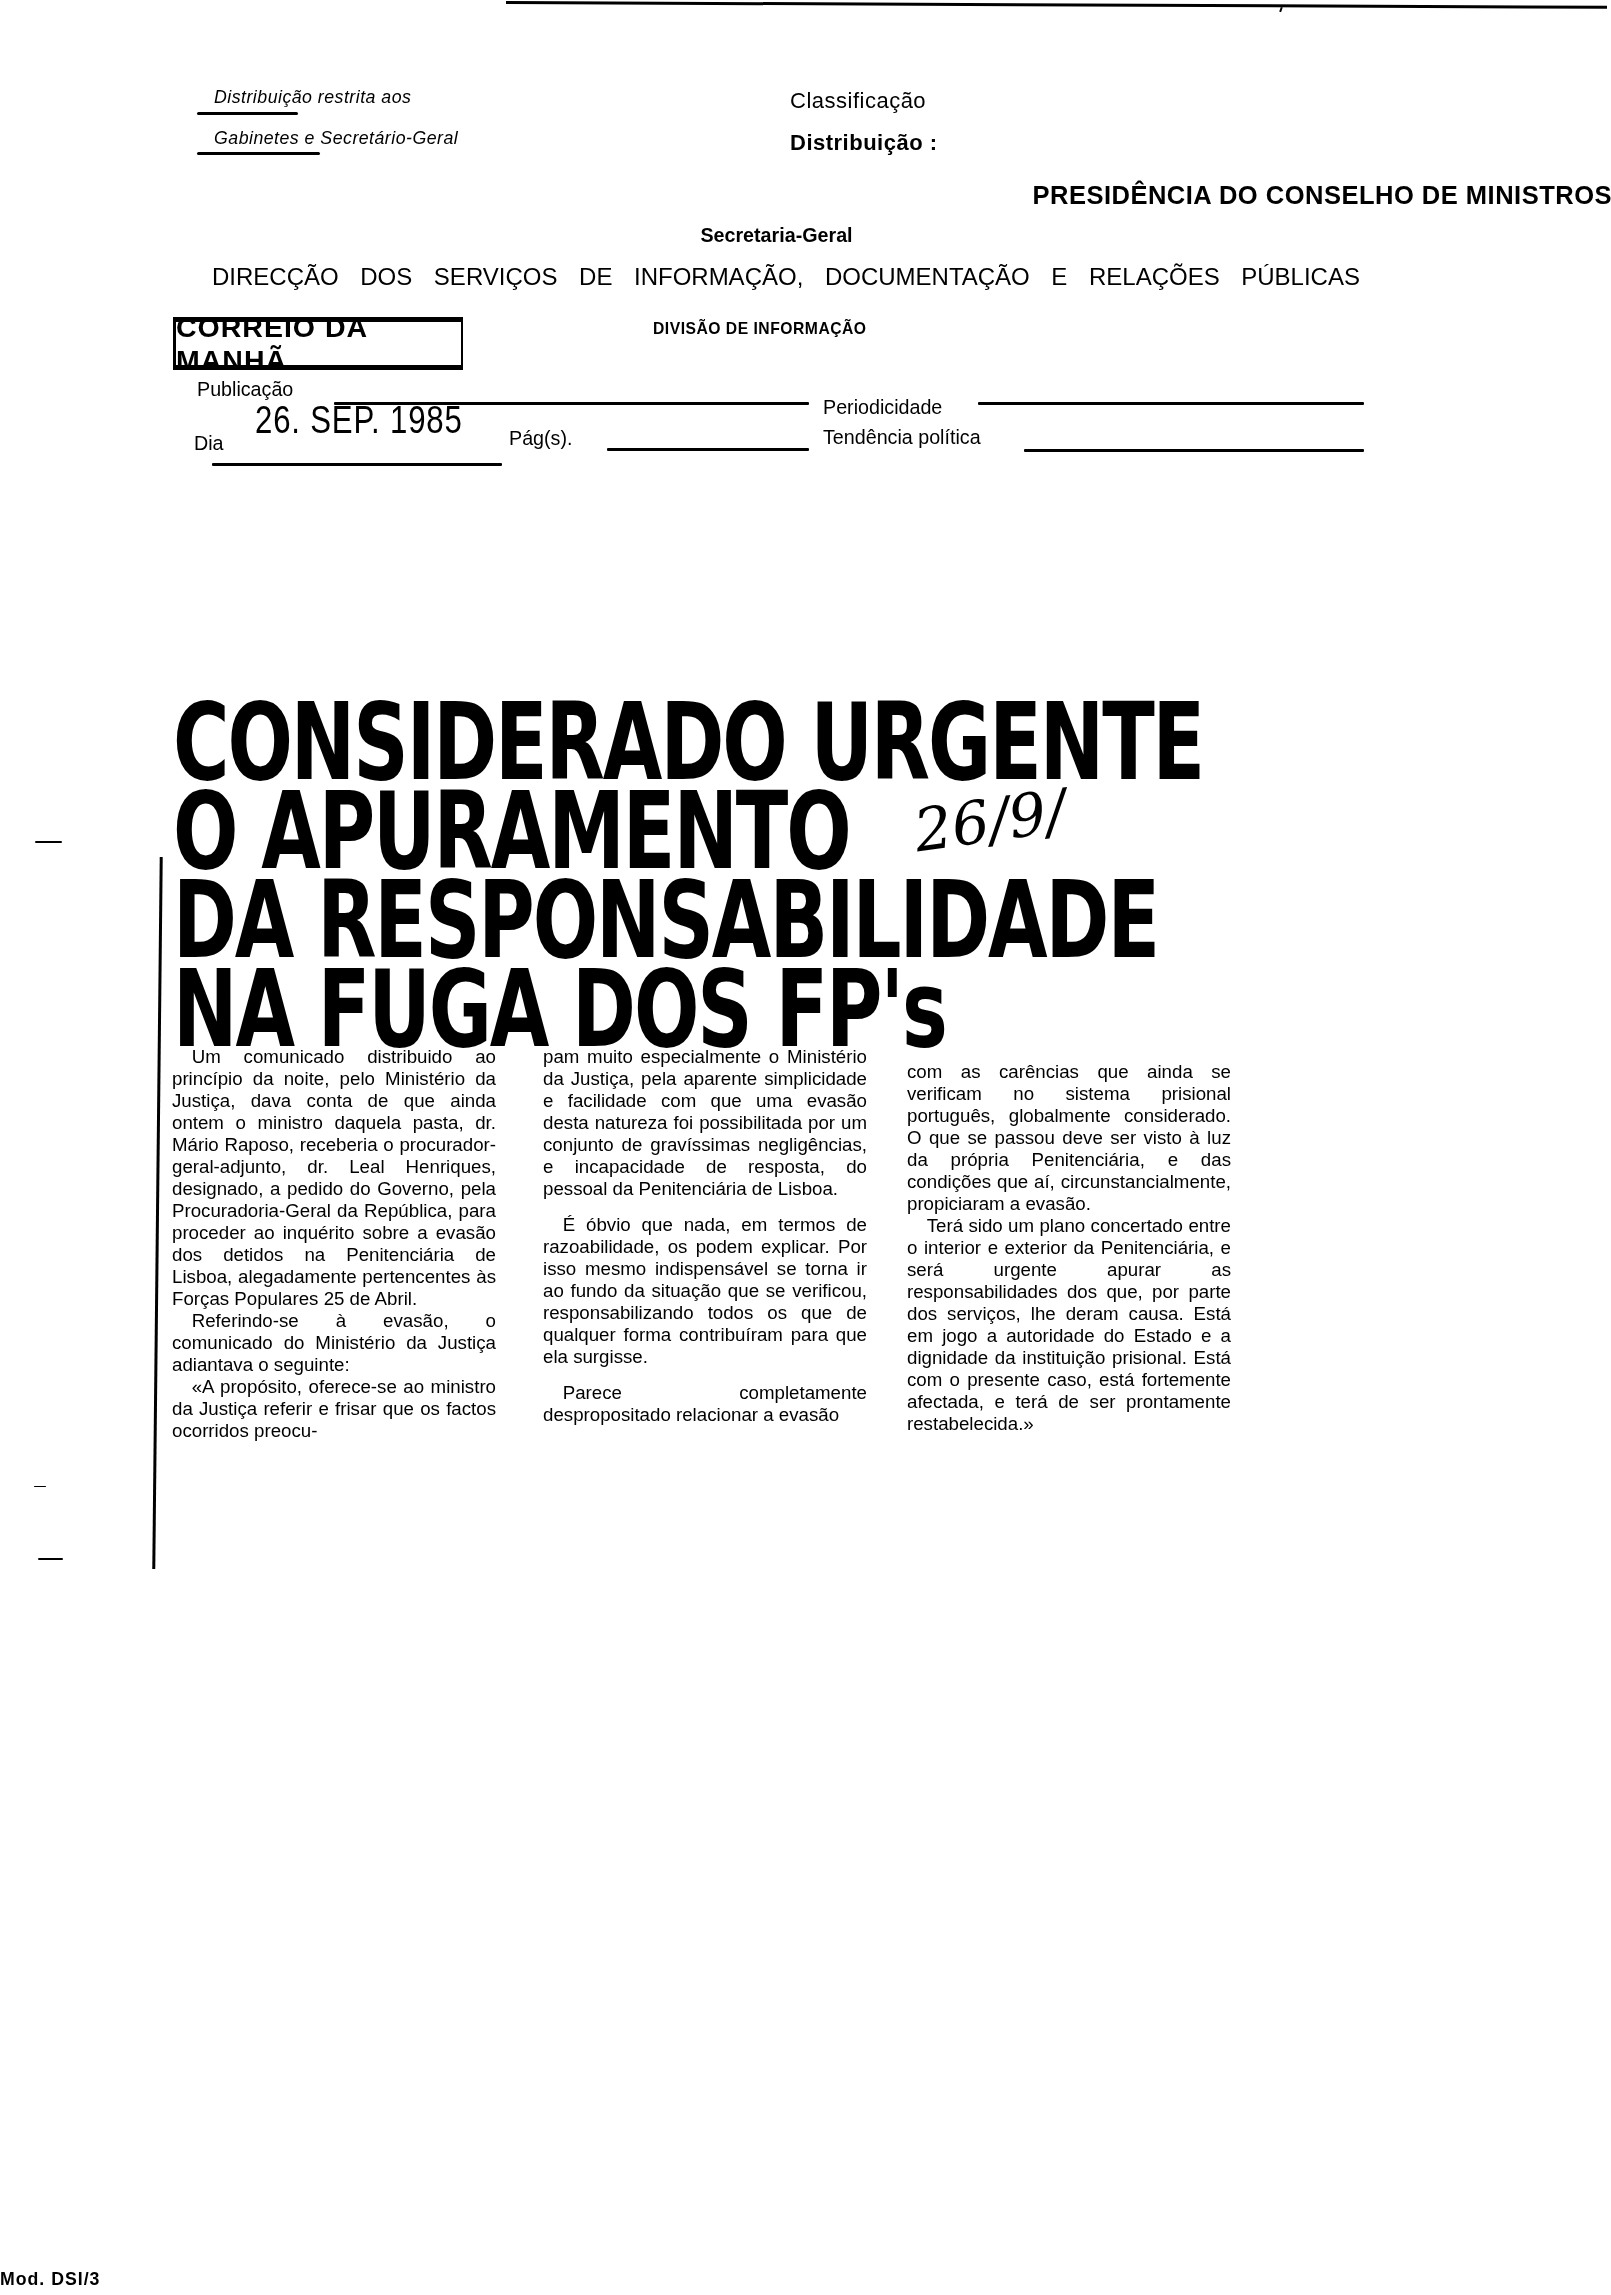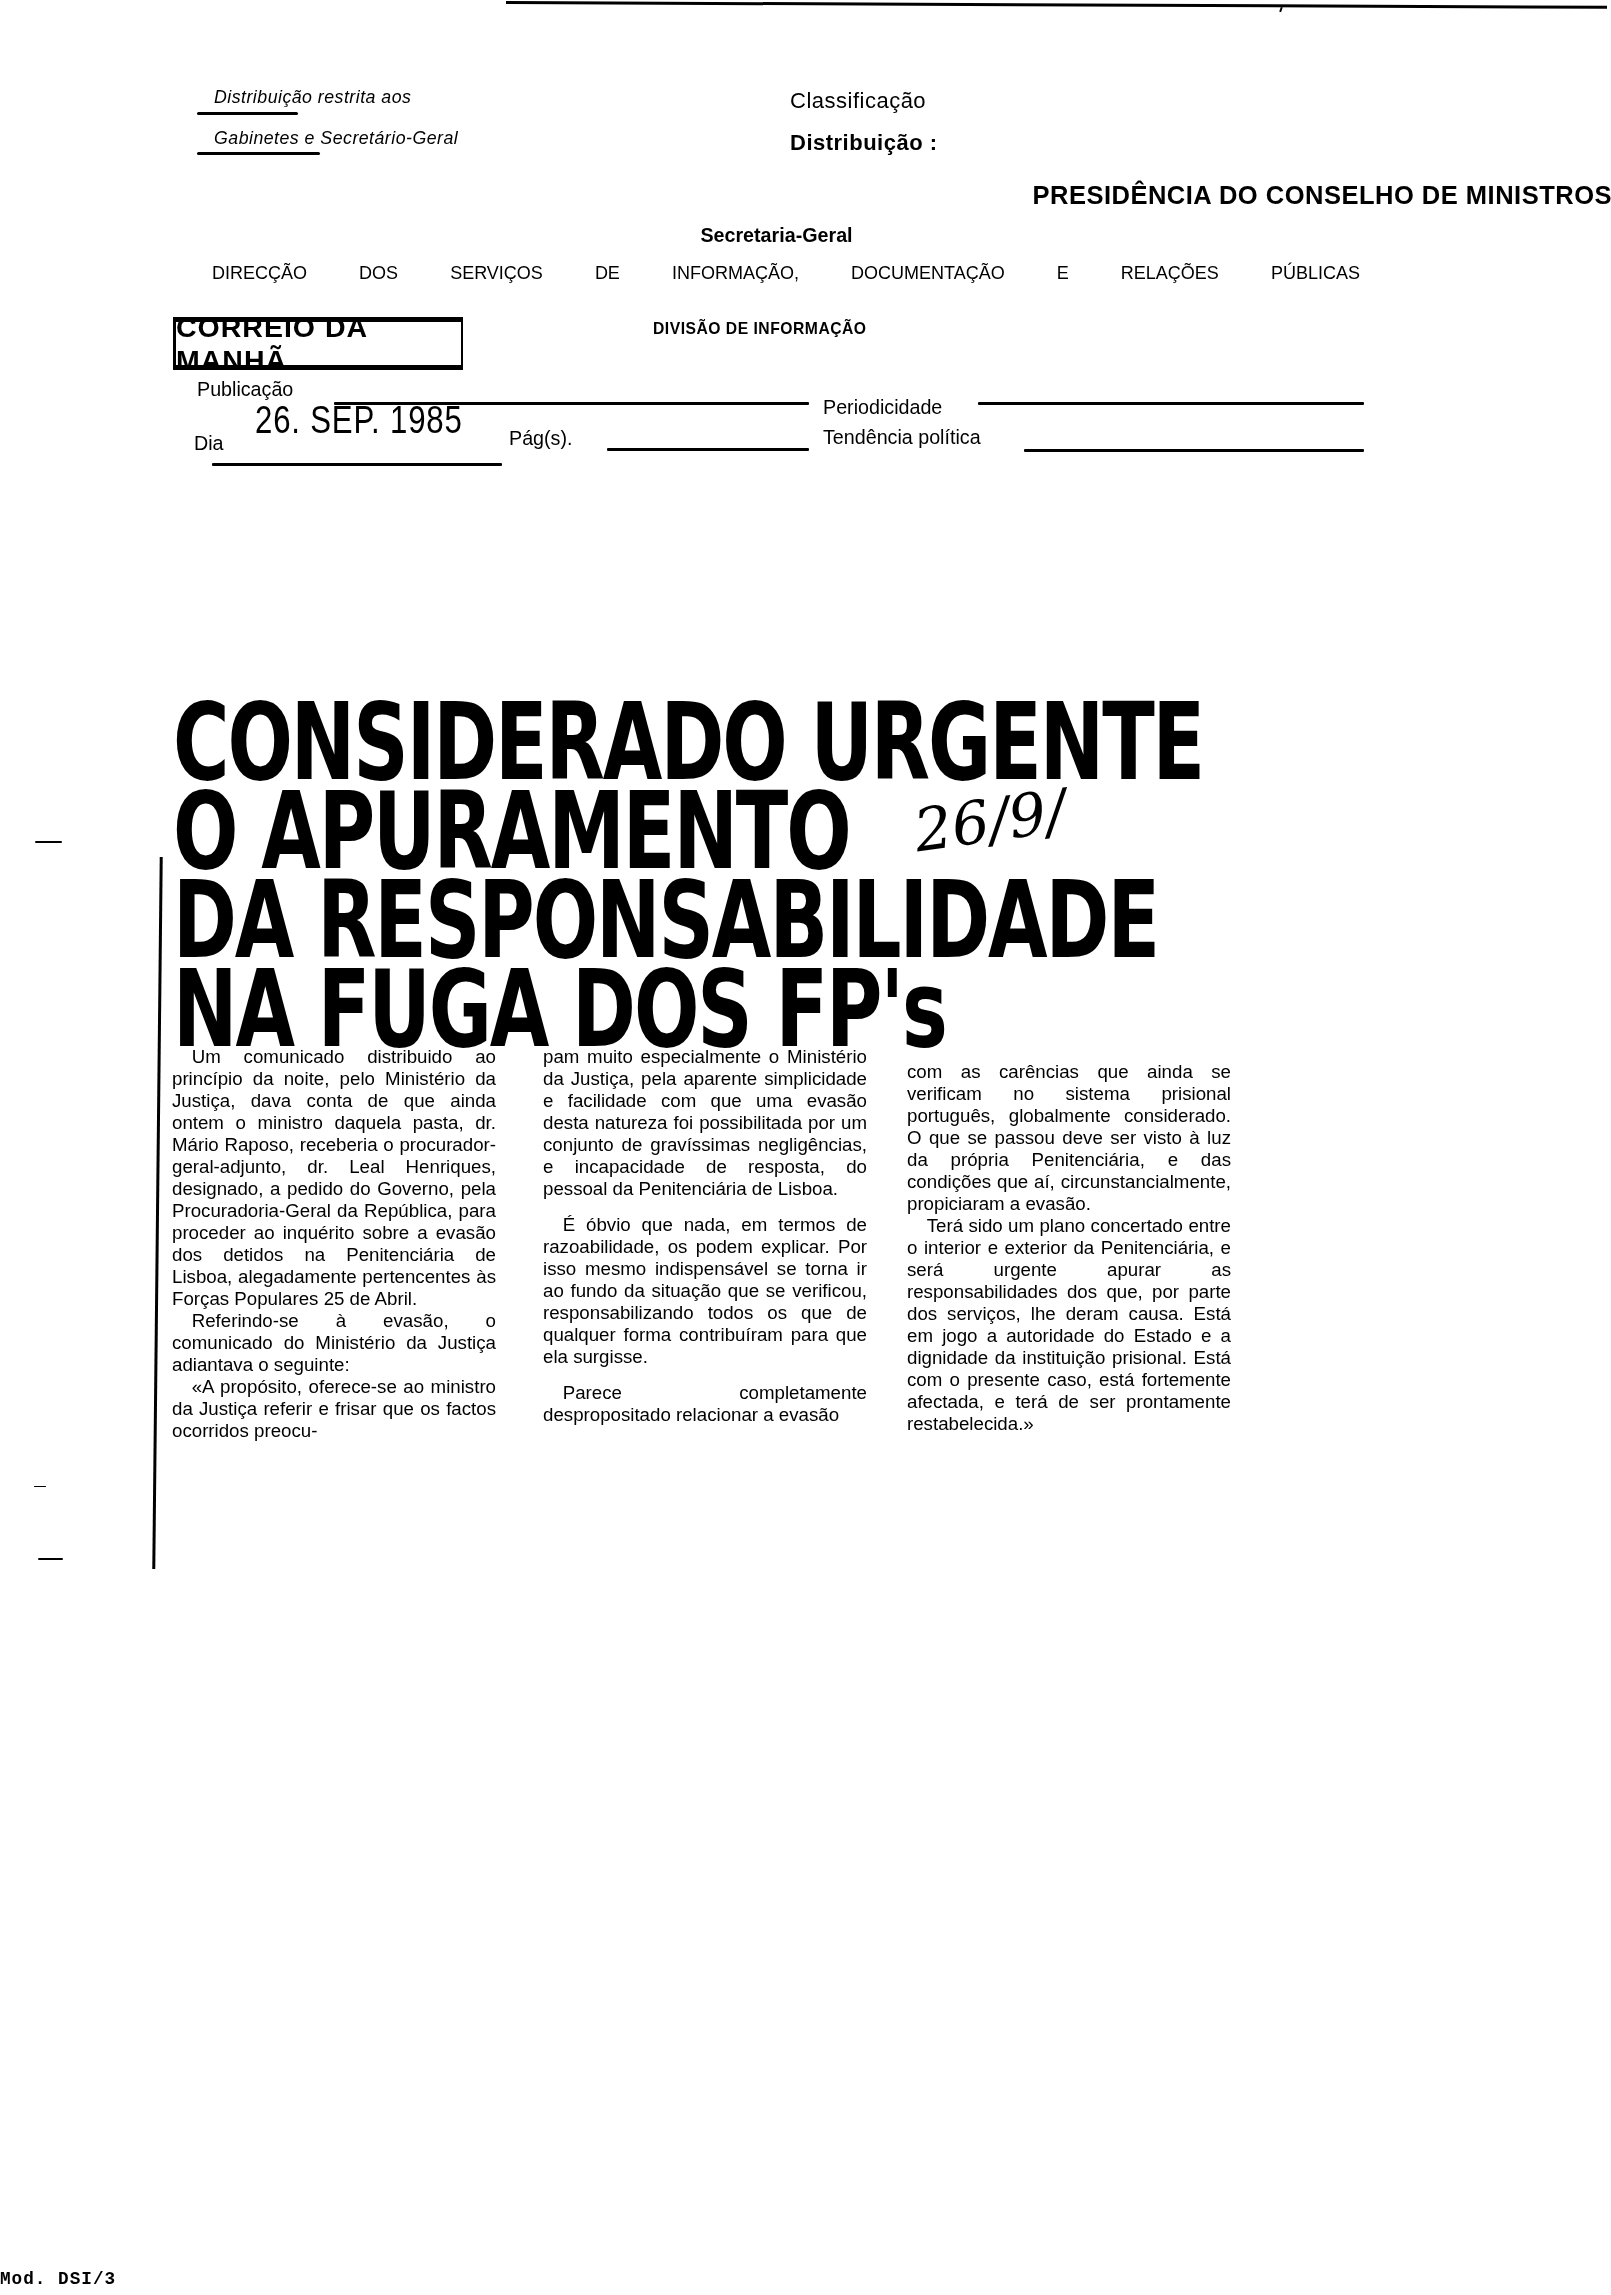--- a/index.html
+++ b/index.html
@@ -30,21 +30,21 @@
     .presidencia {
       left: 0; width: 1612px; top: 181px; text-align: right;
       font-weight: bold; font-size: 25.5px; letter-spacing: 0.5px;
     }
     .secretaria {
       left: 0; width: 1612px; top: 224px; text-align: center;
       font-weight: bold; font-size: 19.7px; transform: translateX(-29.5px);
     }
     .direccao {
       left: 212px; width: 1148px; top: 263px;
-      font-size: 18px; display: flex; justify-content: space-between;
+      font-size: 24px; display: flex; justify-content: space-between;
     }
 
     
     .stamp {
       left: 173px; top: 317px; width: 290px; height: 53px;
       border-left: 3.4px solid #000; border-right: 2px solid #000;
       border-top: 5.9px solid #000; border-bottom: 5.9px solid #000;
       box-sizing: border-box;
       display: flex; align-items: center; justify-content: flex-end;
     }
@@ -75,21 +75,21 @@
     .col-rule { left: 156px; top: 857px; width: 2.9px; height: 712px; background: #000; transform: rotate(0.6deg); }
     .col {
       top: 1046px; width: 324px;
       font-size: 18.7px; line-height: 22px; text-align: justify;
       hyphens: manual;
     }
     .col p { margin: 0; text-indent: 19.7px; }
     .col p.cont { text-indent: 0; }
     .col p.gap { margin-top: 14px; }
 
-    .footer { left: 0; top: 2269px; font-weight: bold; font-size: 17.7px; letter-spacing: 1px; font-family: Liberation Mono, monospace; }
+    .footer { left: 0; top: 2269px; font-weight: bold; font-size: 17.7px; letter-spacing: 1px; }
   </style>
 </head>
 <body>
 
 <div class="abs top-edge"></div>
 <div class="abs top-tick"></div>
 <div class="abs margin-mark" style="left:35px;top:841px;width:27px;"></div>
 <div class="abs margin-mark" style="left:38px;top:1558px;width:24.6px;"></div>
 <div class="abs margin-mark" style="left:34px;top:1486px;width:12.3px;height:1px;"></div>
 

